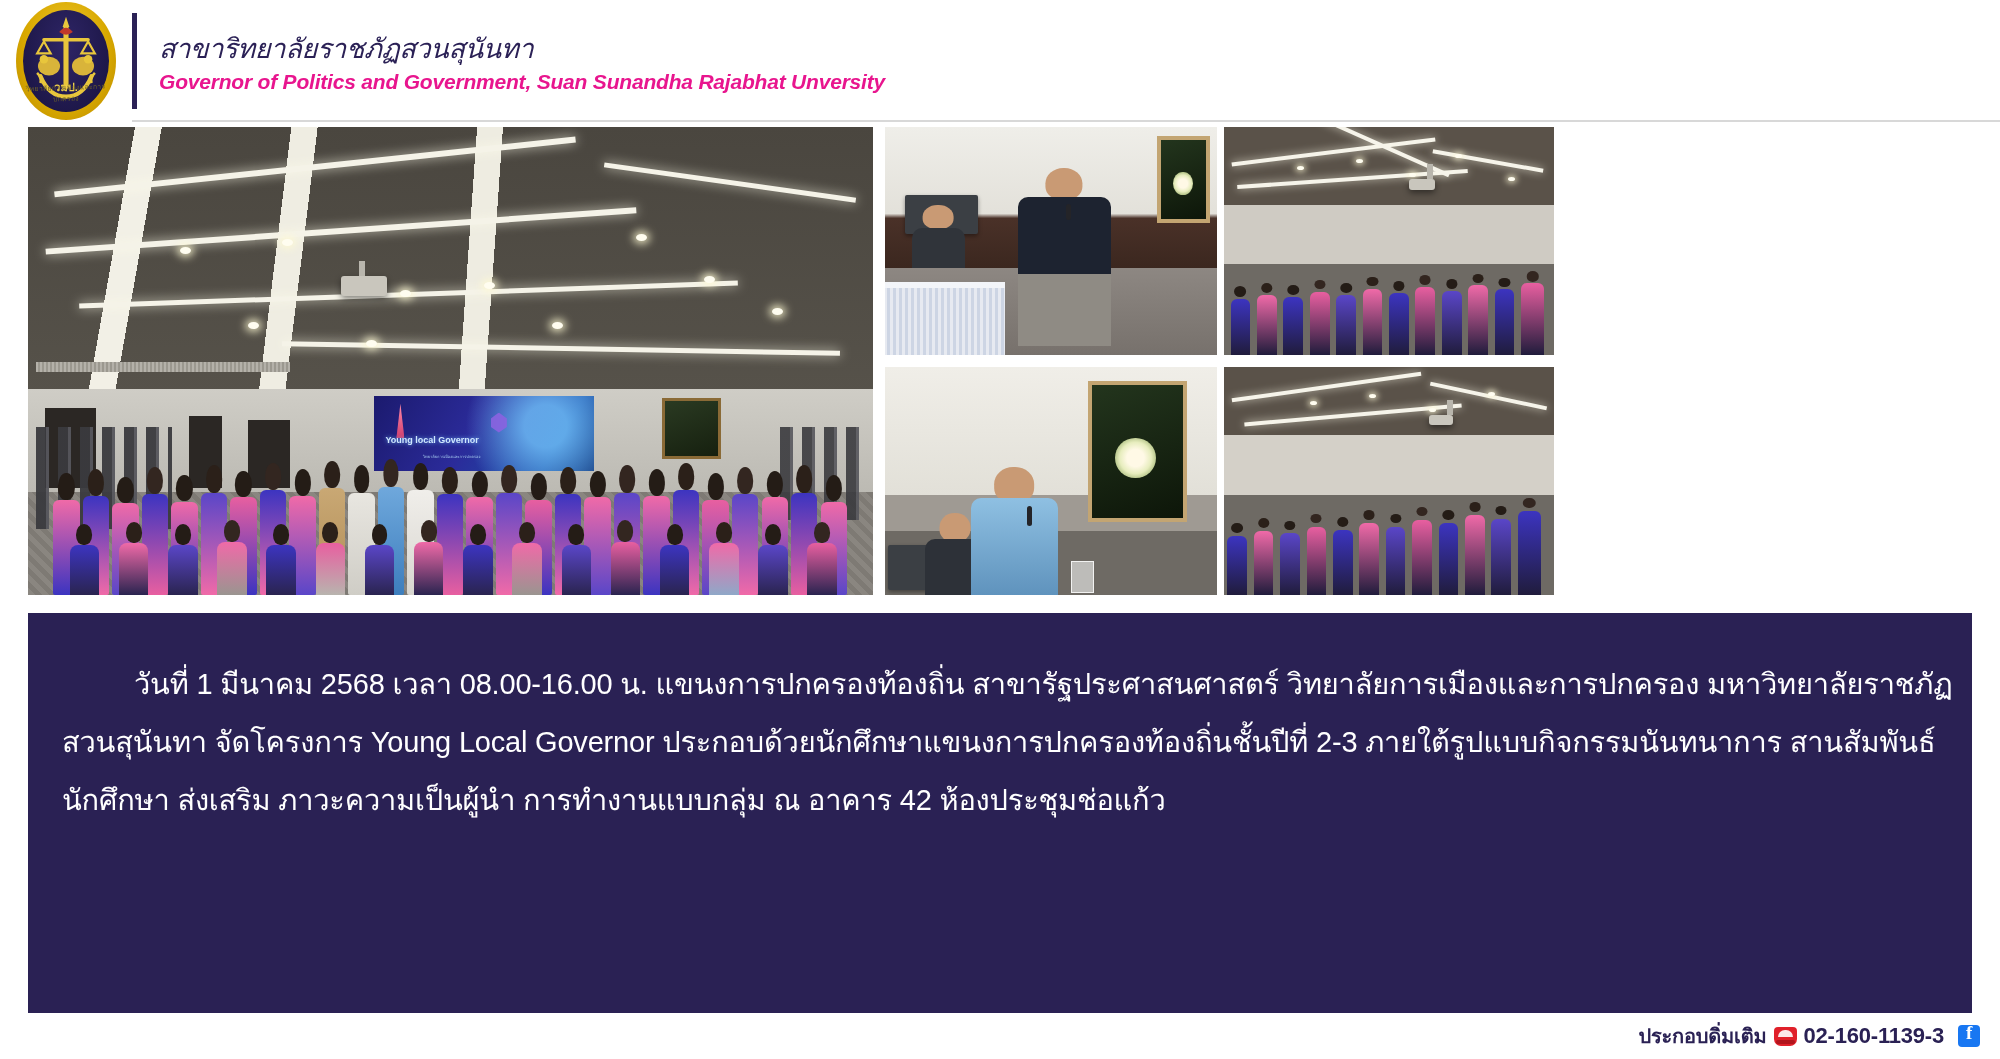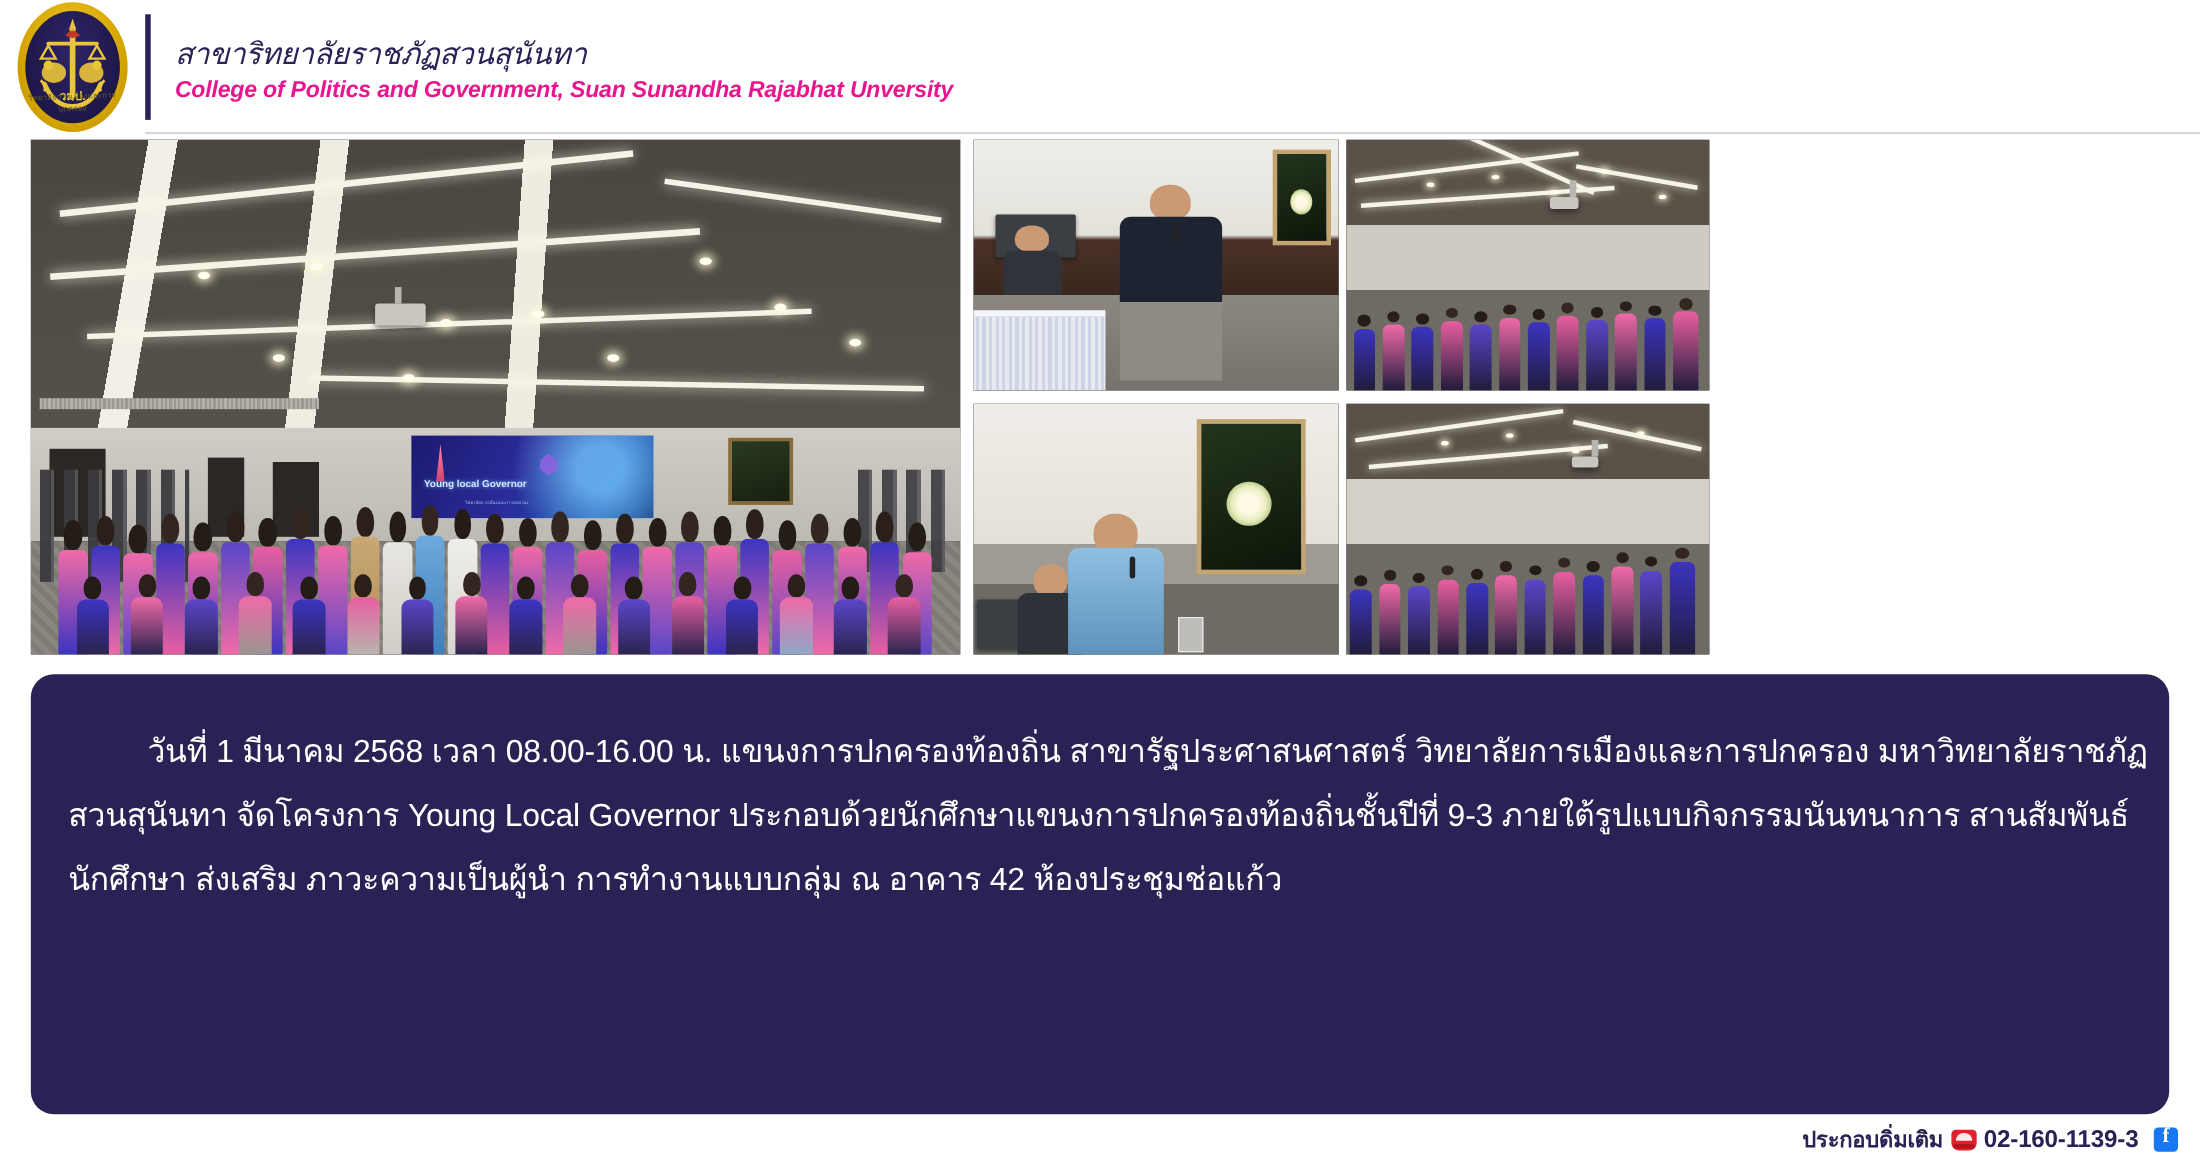--- a/index.html
+++ b/index.html
@@ -161,21 +161,20 @@
   .hall-beam { position:absolute; background:#f6f4ea; box-shadow:0 0 8px rgba(255,253,235,.7); }
   .hall-dl { position:absolute; width:7px; height:4px; border-radius:50%; background:#fffdf0; box-shadow:0 0 6px 2px rgba(255,250,215,.8); }
   .seat-row { position:absolute; }
   .seat-person { position:absolute; bottom:0; border-radius:6px 6px 0 0; }
   .seat-head { position:absolute; left:50%; transform:translateX(-50%); border-radius:50%; }
 
   
   .caption {
     position:absolute; left:28px; top:613px; width:1944px; height:400px;
     background:#2a2154;
-    border-radius:21px;
   }
   .caption-inner {
     padding:42px 34px 0 34px;
     color:#ffffff; font-size:29px; line-height:2.0; letter-spacing:-0.2px;
   }
   .cap-line { white-space:nowrap; }
   .cap-line.first { text-indent:72px; }
 
   
   .footer {
@@ -244,21 +243,21 @@
           <div style="position:absolute;left:0;bottom:16px;width:100%;text-align:center;color:#f0d04a;font-size:11px;font-weight:bold;">วมป.</div>
         </div>
         <div class="seal-arc-text">วิทยาลัยการเมืองและการปกครอง</div>
       </div>
     </div>
 
     <div class="head-divider"></div>
 
     <div class="head-text">
       <div class="h-sub">สาขาริทยาลัยราชภัฏสวนสุนันทา</div>
-      <div class="h-eng">College of Politics and Government, Suan Sunandha Rajabhat Unversity</div>
+      <div class="h-eng">Governor of Politics and Government, Suan Sunandha Rajabhat Unversity</div>
     </div>
   </div>
   <div class="header-rule"></div>
 
   <div class="collage">
 
     <div class="ph ph-main">
       <div class="room-ceiling">
         <div class="ceiling-beam" style="left:3%;top:14%;width:62%;height:6px;transform:rotate(-6deg);"></div>
         <div class="ceiling-beam" style="left:2%;top:38%;width:70%;height:6px;transform:rotate(-4deg);"></div>
@@ -607,21 +606,21 @@
         <div class="seat-person" style="left:89%;width:7%;height:74%;background:linear-gradient(180deg,#3c34c0,#201c3c);">
             <div class="seat-head" style="top:-15%;width:54%;padding-bottom:45%;background:#332620;"></div>
           </div>
       </div>
     </div>
   </div>
 
   <div class="caption">
     <div class="caption-inner">
       <div class="cap-line first">วันที่ 1 มีนาคม 2568 เวลา 08.00-16.00 น. แขนงการปกครองท้องถิ่น สาขารัฐประศาสนศาสตร์ วิทยาลัยการเมืองและการปกครอง มหาวิทยาลัยราชภัฏ</div>
-      <div class="cap-line">สวนสุนันทา จัดโครงการ Young Local Governor ประกอบด้วยนักศึกษาแขนงการปกครองท้องถิ่นชั้นปีที่ 9-3 ภายใต้รูปแบบกิจกรรมนันทนาการ สานสัมพันธ์</div>
+      <div class="cap-line">สวนสุนันทา จัดโครงการ Young Local Governor ประกอบด้วยนักศึกษาแขนงการปกครองท้องถิ่นชั้นปีที่ 2-3 ภายใต้รูปแบบกิจกรรมนันทนาการ สานสัมพันธ์</div>
       <div class="cap-line">นักศึกษา ส่งเสริม ภาวะความเป็นผู้นำ การทำงานแบบกลุ่ม ณ อาคาร 42 ห้องประชุมช่อแก้ว</div>
     </div>
   </div>
 
   <div class="footer">
     <span class="foot-seg">ประกอบดิ่มเติม</span>
     <span class="phone-icon"></span>
     <span class="foot-seg foot-phone">02-160-1139-3</span>
     <span class="fb-icon"></span>
   </div>

